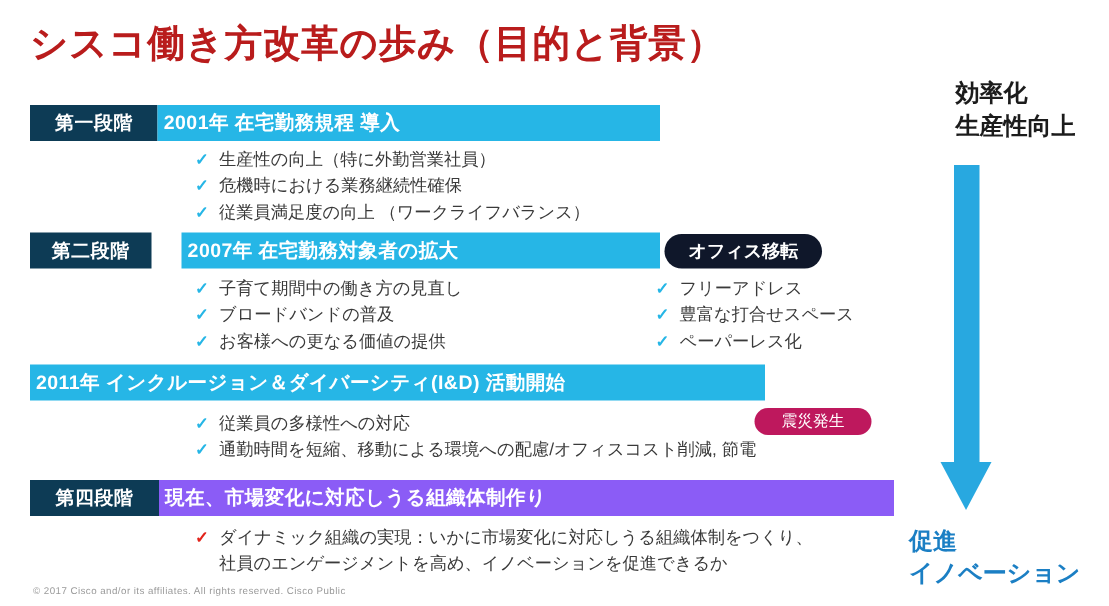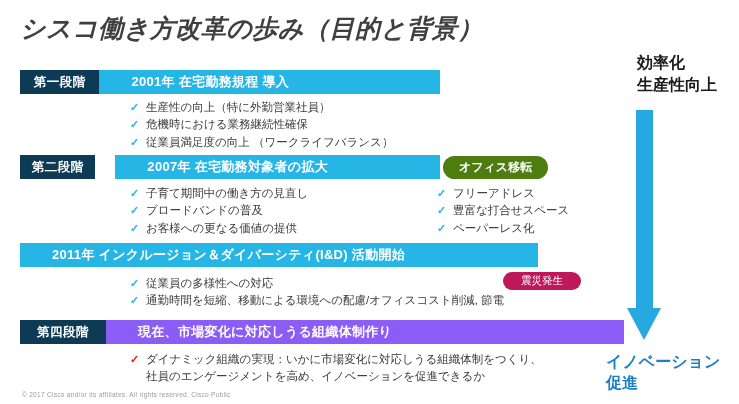--- a/index.html
+++ b/index.html
@@ -17,24 +17,23 @@
   .slide {
     position: absolute;
     inset: 0;
   }
   .title {
     position: absolute;
     left: 20px;
     top: 12px;
     font-size: 25px;
     font-weight: bold;
-    color: #404040;
+    color: #b91c1c;
     letter-spacing: 0.5px;
     white-space: nowrap;
-    font-style: italic;
   }
 
   
   .stage {
     position: absolute;
     left: 20px;
     height: 24px;
     display: flex;
     align-items: stretch;
   }
@@ -49,21 +48,21 @@
     justify-content: center;
     letter-spacing: 0.5px;
   }
   .stage-bar {
     background: #26b6e6;
     color: #ffffff;
     font-size: 13px;
     font-weight: bold;
     display: flex;
     align-items: center;
-    padding-left: 32px;
+    padding-left: 4px;
     letter-spacing: 0.3px;
     white-space: nowrap;
   }
 
   
   .bullets {
     position: absolute;
     font-size: 11.5px;
     color: #3a3a3a;
   }
@@ -79,21 +78,21 @@
     width: 16px;
     flex: 0 0 16px;
     font-weight: bold;
   }
   .check.red { color: #e2231a; }
   .bullet-text { line-height: 1.25; text-align: center; }
 
   
   .pill {
     position: absolute;
-    background: #4d7c0f;
+    background: #0f172a;
     color: #ffffff;
     font-size: 12px;
     font-weight: bold;
     border-radius: 12px;
     padding: 3px 16px;
     white-space: nowrap;
   }
   .pill-dark {
     position: absolute;
     background: #be185d;
@@ -254,19 +253,19 @@
     <div>効率化</div>
     <div>生産性向上</div>
   </div>
 
   <div class="arrow">
     <div class="shaft"></div>
     <div class="head"></div>
   </div>
 
   <div class="right-bottom">
+    <div>促進</div>
     <div>イノベーション</div>
-    <div>促進</div>
   </div>
 
   <div class="footer">© 2017  Cisco and/or its affiliates. All rights reserved.    Cisco Public</div>
 
 </div>
 
 </body></html>

